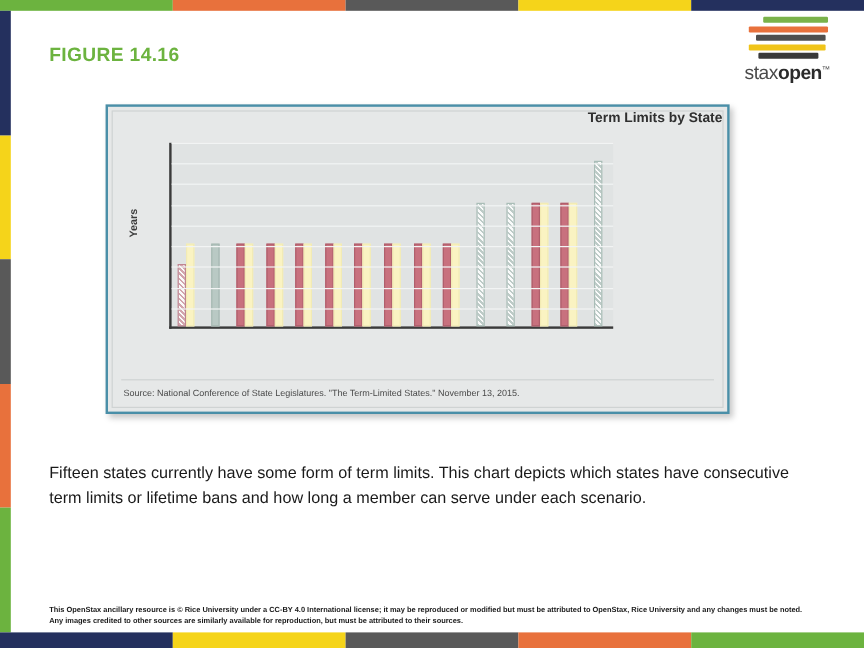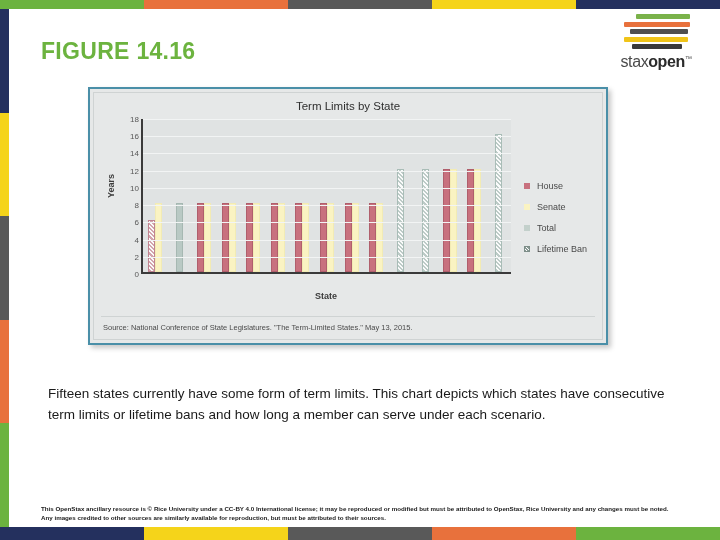--- a/index.html
+++ b/index.html
@@ -42,21 +42,21 @@
     display: flex;
     flex-direction: column;
   }
   .left-strip > div { width: 100%; }
 
   
   .figure-title {
     position: absolute;
     left: 41px;
     top: 38px;
-    font-size: 23px;
+    font-size: 16px;
     font-weight: bold;
     color: #6cb33f;
     letter-spacing: 0.3px;
   }
 
   .logo {
     position: absolute;
     right: 16px;
     top: 14px;
     width: 96px;
@@ -92,25 +92,25 @@
     box-sizing: border-box;
   }
   .chart-inner {
     position: absolute;
     inset: 3px;
     border: 1px solid #cfd3d3;
     background: #e6e8e8;
   }
   .chart-title {
     position: absolute;
-    top: 7px;
-    width: 100%;
-    text-align: center;
+    top: 0;
+    width: 100%;
+    text-align: right;
     font-size: 11.5px;
-    font-weight: normal;
+    font-weight: bold;
     color: #2f2f2f;
   }
 
   
   .plot-wrap {
     position: absolute;
     left: 47px;
     top: 26px;
     width: 370px;
     height: 172px;
@@ -262,21 +262,20 @@
 
   
   .body-text {
     position: absolute;
     left: 41px;
     top: 383px;
     width: 620px;
     font-size: 13.5px;
     line-height: 21px;
     color: #1a1a1a;
-    margin-left: 7px;
   }
 
   
   .footer {
     position: absolute;
     left: 41px;
     bottom: 18px;
     width: 630px;
     font-size: 6.2px;
     line-height: 9px;
@@ -322,32 +321,20 @@
   <div class="logo-word"><span>stax</span><b>open</b><sup>™</sup></div>
 </div>
 
 <div class="chart-frame">
   <div class="chart-inner">
 
     <div class="chart-title">Term Limits by State</div>
 
     <div class="plot-wrap">
       <div class="y-axis-label">Years</div>
-      <div class="y-ticks">
-          <div class="y-tick" style="top: 0px;">18</div>
-          <div class="y-tick" style="top: 17.2222px;">16</div>
-          <div class="y-tick" style="top: 34.4444px;">14</div>
-          <div class="y-tick" style="top: 51.6667px;">12</div>
-          <div class="y-tick" style="top: 68.8889px;">10</div>
-          <div class="y-tick" style="top: 86.1111px;">8</div>
-          <div class="y-tick" style="top: 103.333px;">6</div>
-          <div class="y-tick" style="top: 120.556px;">4</div>
-          <div class="y-tick" style="top: 137.778px;">2</div>
-          <div class="y-tick" style="top: 155px;">0</div>
-        </div>
 
       <div class="plot-area">
         <div class="bars-row">
             <div class="bar-group">
               <div class="bar house hatch" style="height: 51.6667px;"></div>
               <div class="bar senate hatch" style="height: 68.8889px;"></div>
             </div>
             <div class="bar-group">
               <div class="bar total" style="height: 68.8889px;"></div>
             </div>
@@ -405,42 +392,23 @@
           <div class="gridline" style="top: 17.2222px;"></div>
           <div class="gridline" style="top: 34.4444px;"></div>
           <div class="gridline" style="top: 51.6667px;"></div>
           <div class="gridline" style="top: 68.8889px;"></div>
           <div class="gridline" style="top: 86.1111px;"></div>
           <div class="gridline" style="top: 103.333px;"></div>
           <div class="gridline" style="top: 120.556px;"></div>
           <div class="gridline" style="top: 137.778px;"></div>
         </div>
 
-      <div class="x-axis-label">State</div>
     </div>
 
-    <div class="legend">
-        <div class="legend-item">
-          <span class="legend-swatch house"></span>
-          <span>House</span>
-        </div>
-        <div class="legend-item">
-          <span class="legend-swatch senate"></span>
-          <span>Senate</span>
-        </div>
-        <div class="legend-item">
-          <span class="legend-swatch total"></span>
-          <span>Total</span>
-        </div>
-        <div class="legend-item">
-          <span class="legend-swatch ban"></span>
-          <span>Lifetime Ban</span>
-        </div>
-      </div>
 
     <div class="source-divider"></div>
-    <div class="chart-source">Source: National Conference of State Legislatures. "The Term-Limited States." May 13, 2015.</div>
+    <div class="chart-source">Source: National Conference of State Legislatures. "The Term-Limited States." November 13, 2015.</div>
   </div>
 </div>
 
 <div class="body-text">Fifteen states currently have some form of term limits. This chart depicts which states have consecutive term limits or lifetime bans and how long a member can serve under each scenario.</div>
 
 <div class="footer">This OpenStax ancillary resource is © Rice University under a CC-BY 4.0 International license; it may be reproduced or modified but must be attributed to OpenStax, Rice University and any changes must be noted. Any images credited to other sources are similarly available for reproduction, but must be attributed to their sources.</div>
 
 </body></html>

